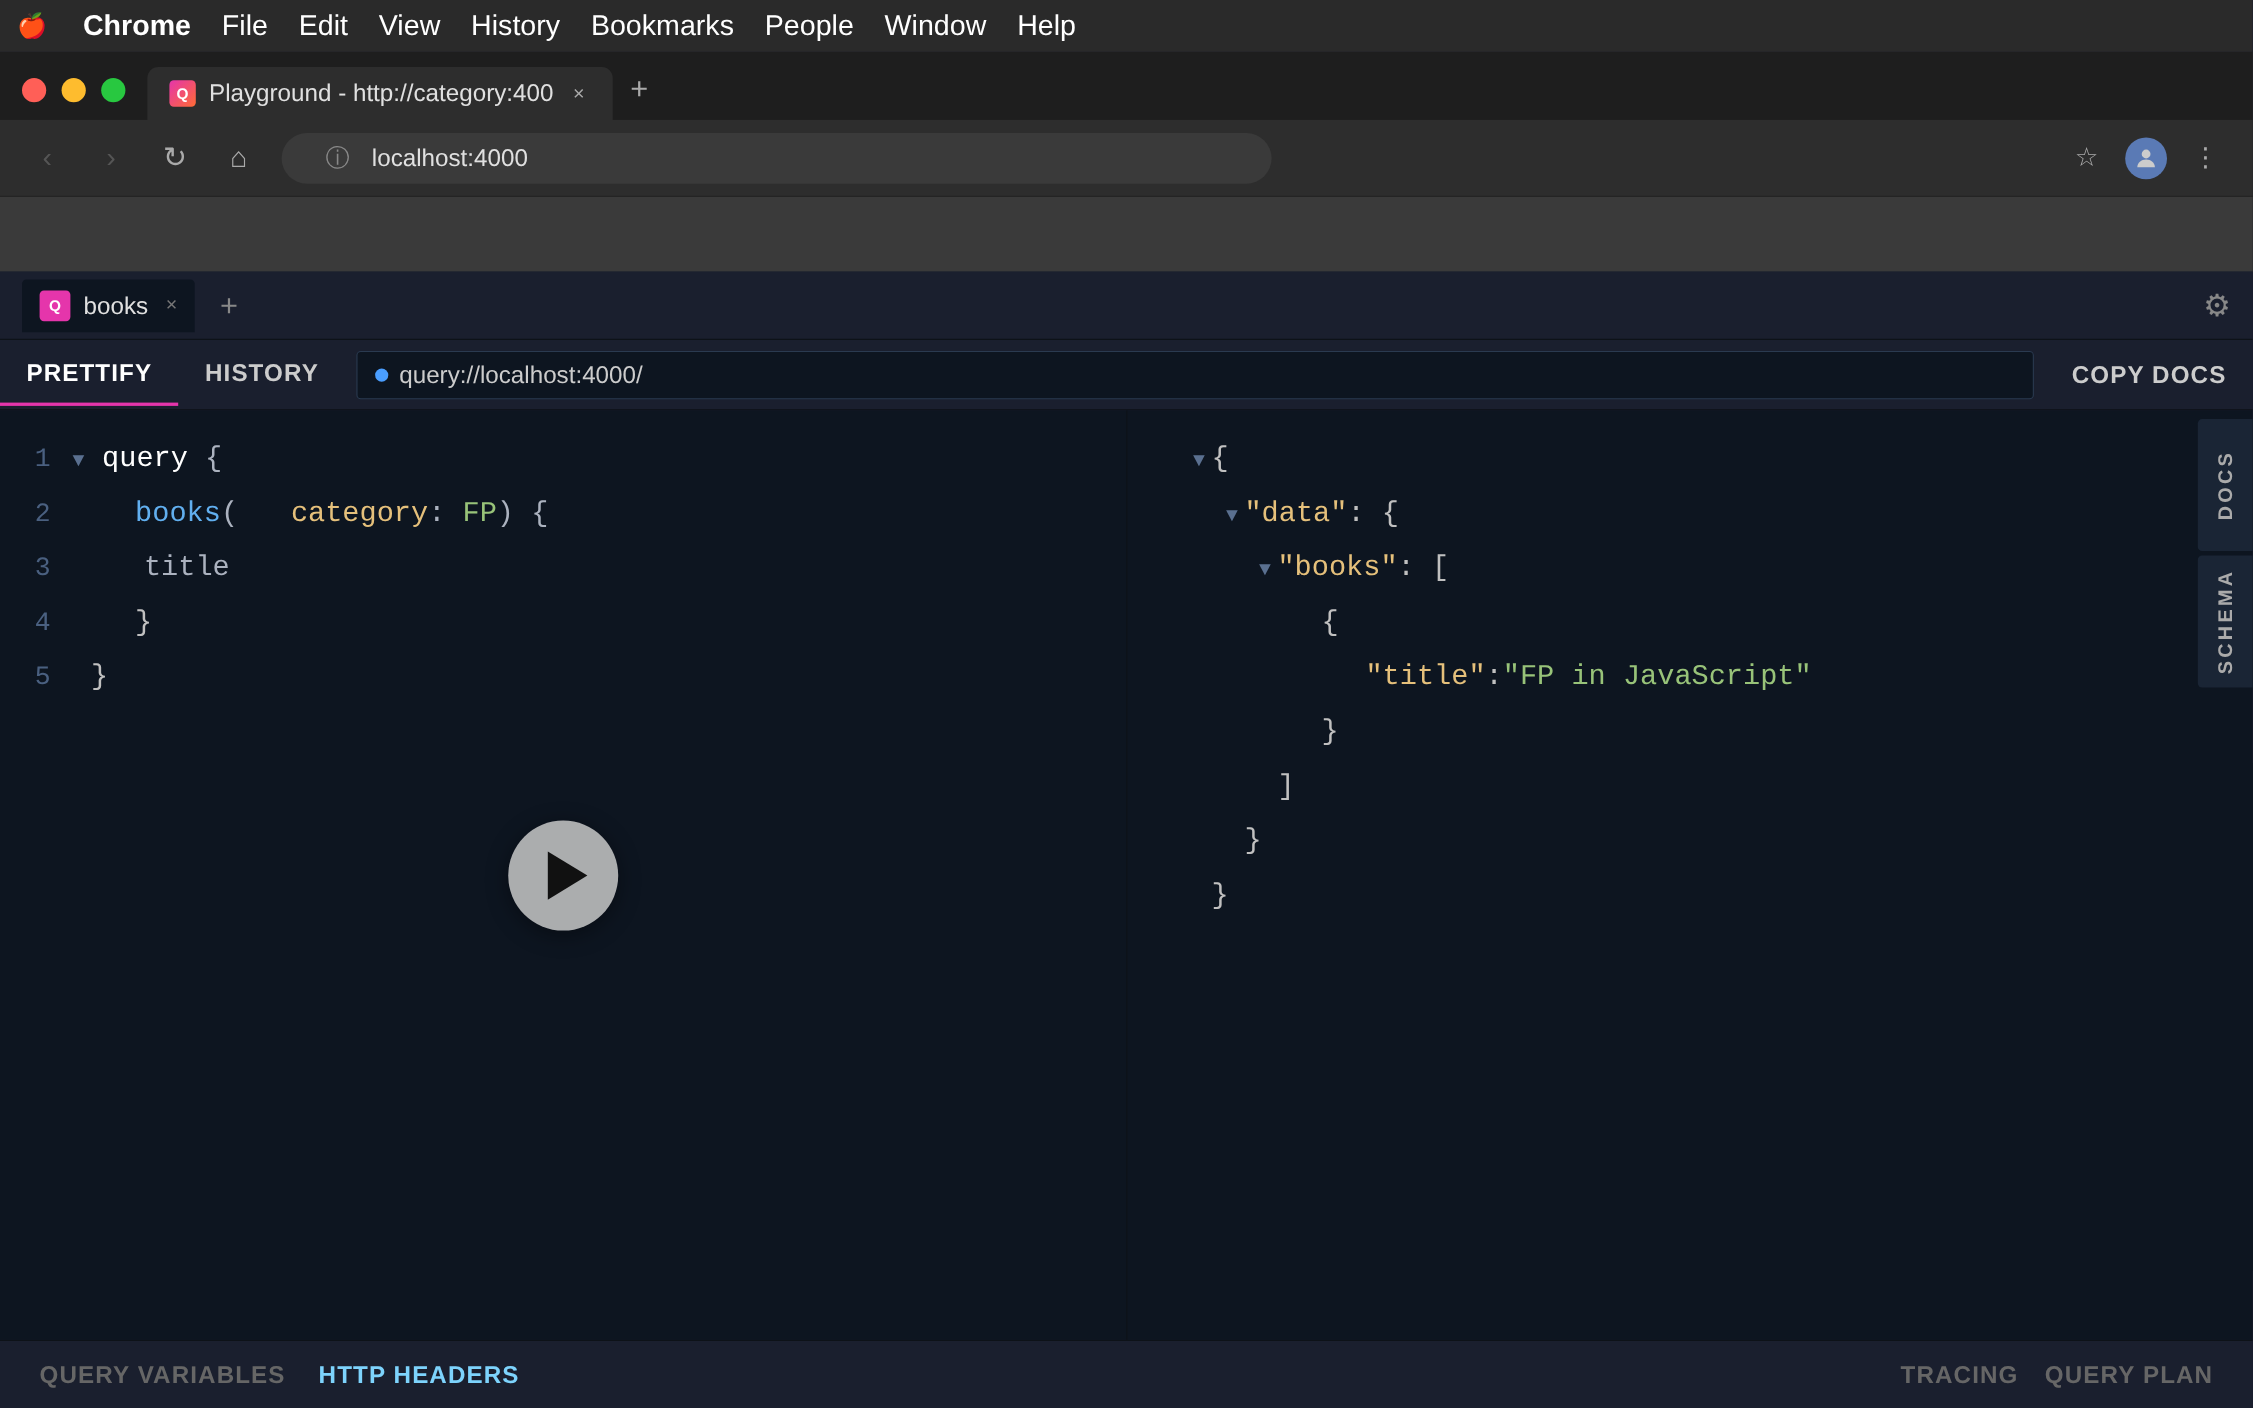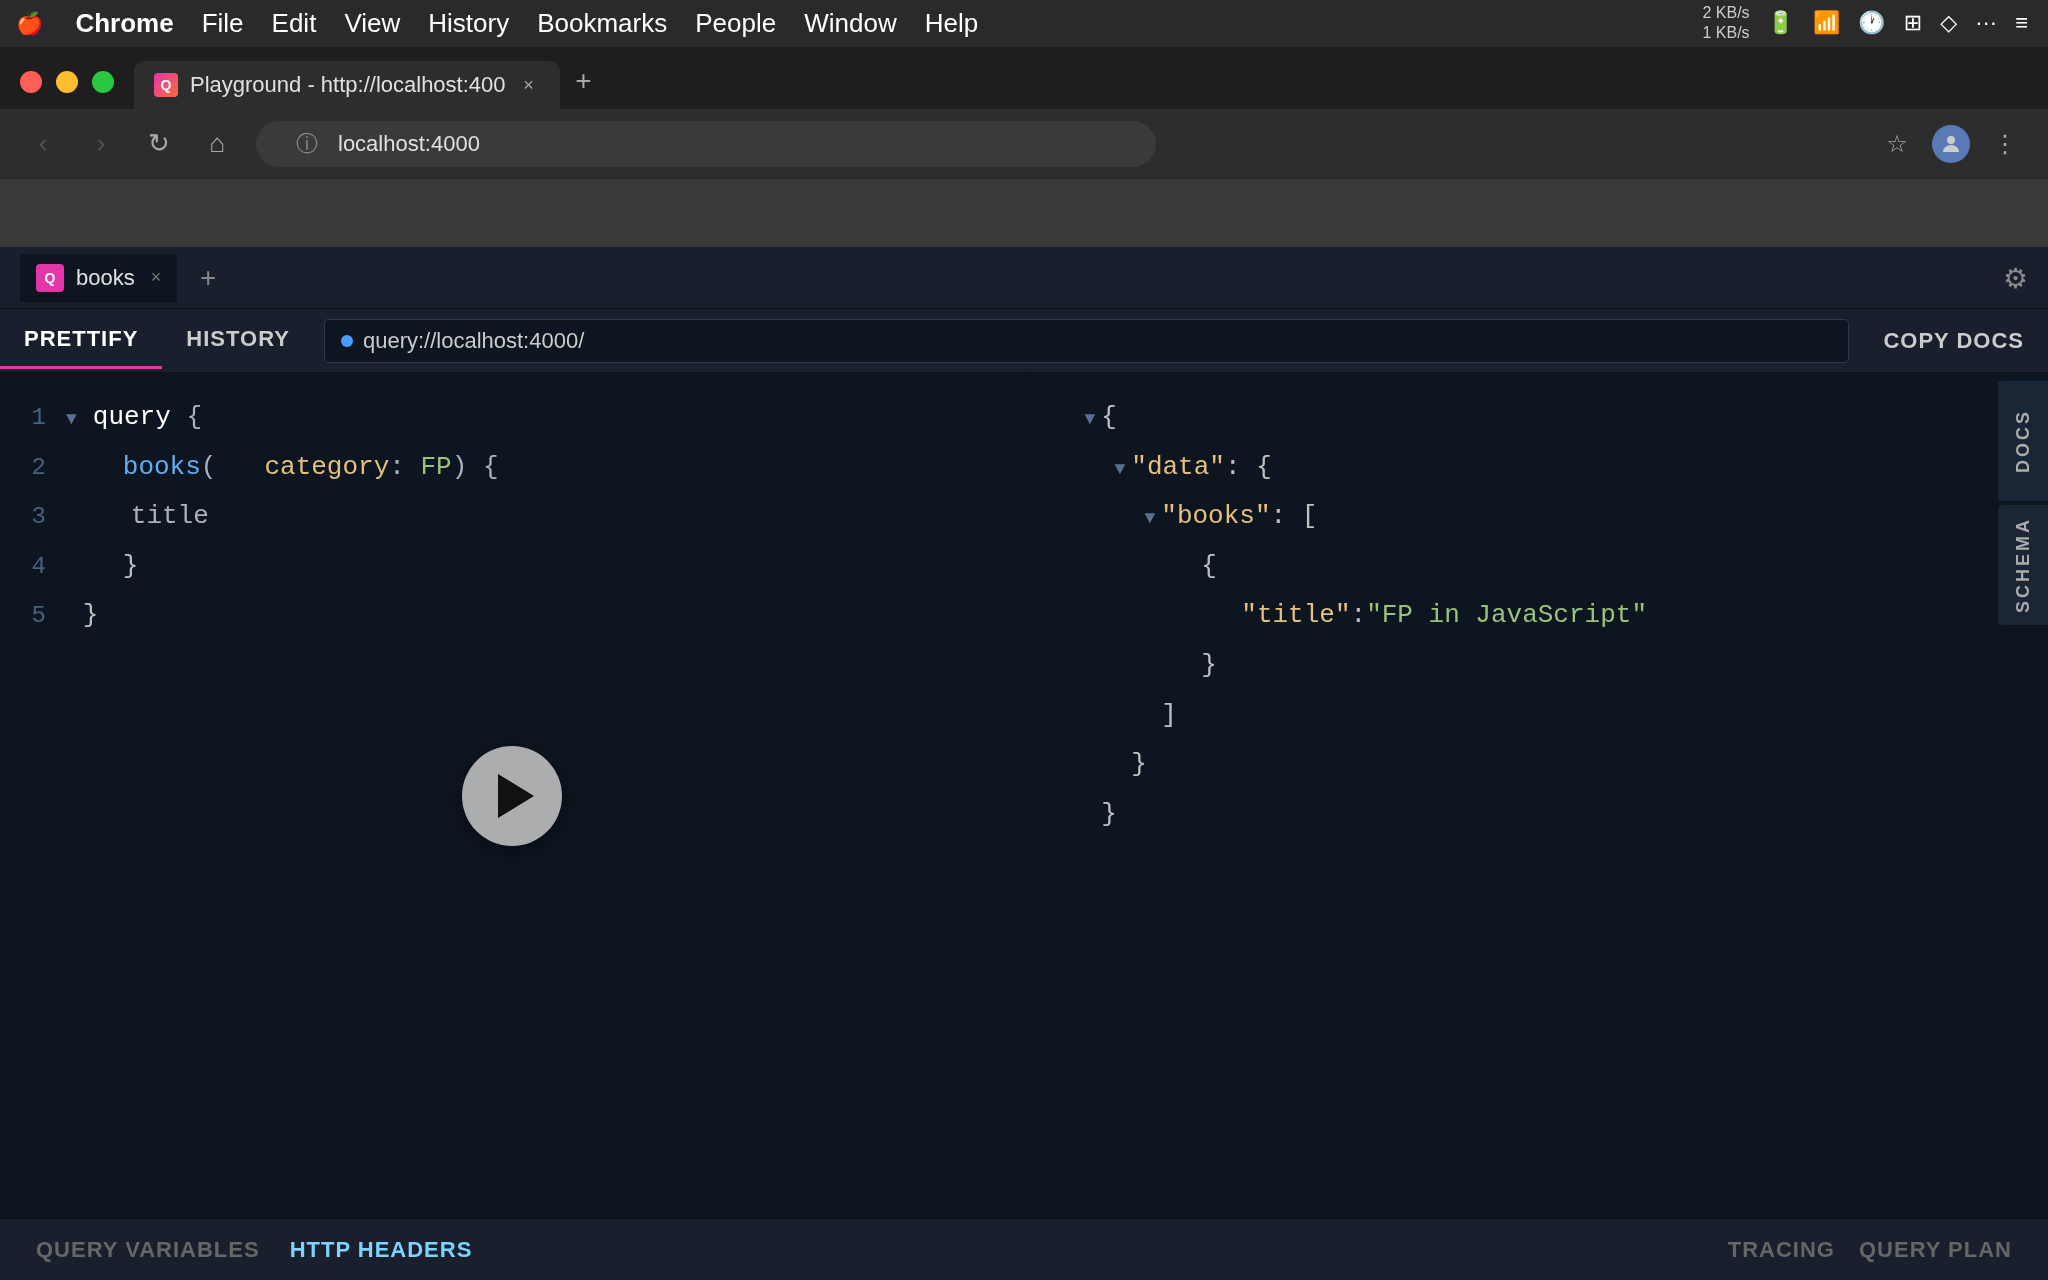--- a/index.html
+++ b/index.html
@@ -488,46 +488,33 @@
   <span class="menubar-apple">🍎</span>
   <span class="menubar-item bold">Chrome</span>
   <span class="menubar-item">File</span>
   <span class="menubar-item">Edit</span>
   <span class="menubar-item">View</span>
   <span class="menubar-item">History</span>
   <span class="menubar-item">Bookmarks</span>
   <span class="menubar-item">People</span>
   <span class="menubar-item">Window</span>
   <span class="menubar-item">Help</span>
-  <div class="menubar-right">
-    <div class="network-stats">
-      <span>2 KB/s</span>
-      <span>1 KB/s</span>
-    </div>
-    <span>🔋</span>
-    <span>📶</span>
-    <span>🕐</span>
-    <span>⊞</span>
-    <span>◇</span>
-    <span>···</span>
-    <span>≡</span>
-  </div>
 </div>
 
 <div class="browser-frame">
 
   <div class="tab-bar">
     <div class="traffic-lights">
       <div class="traffic-light tl-red"></div>
       <div class="traffic-light tl-yellow"></div>
       <div class="traffic-light tl-green"></div>
     </div>
     <div class="tab-active">
       <div class="tab-favicon">Q</div>
-      <span class="tab-title">Playground - http://localhost:400</span>
+      <span class="tab-title">Playground - http://category:400</span>
       <div class="tab-close">×</div>
     </div>
     <div class="tab-new-btn">+</div>
   </div>
 
   <div class="address-bar">
     <div class="nav-btn disabled">‹</div>
     <div class="nav-btn disabled">›</div>
     <div class="nav-btn">↻</div>
     <div class="nav-btn">⌂</div>

